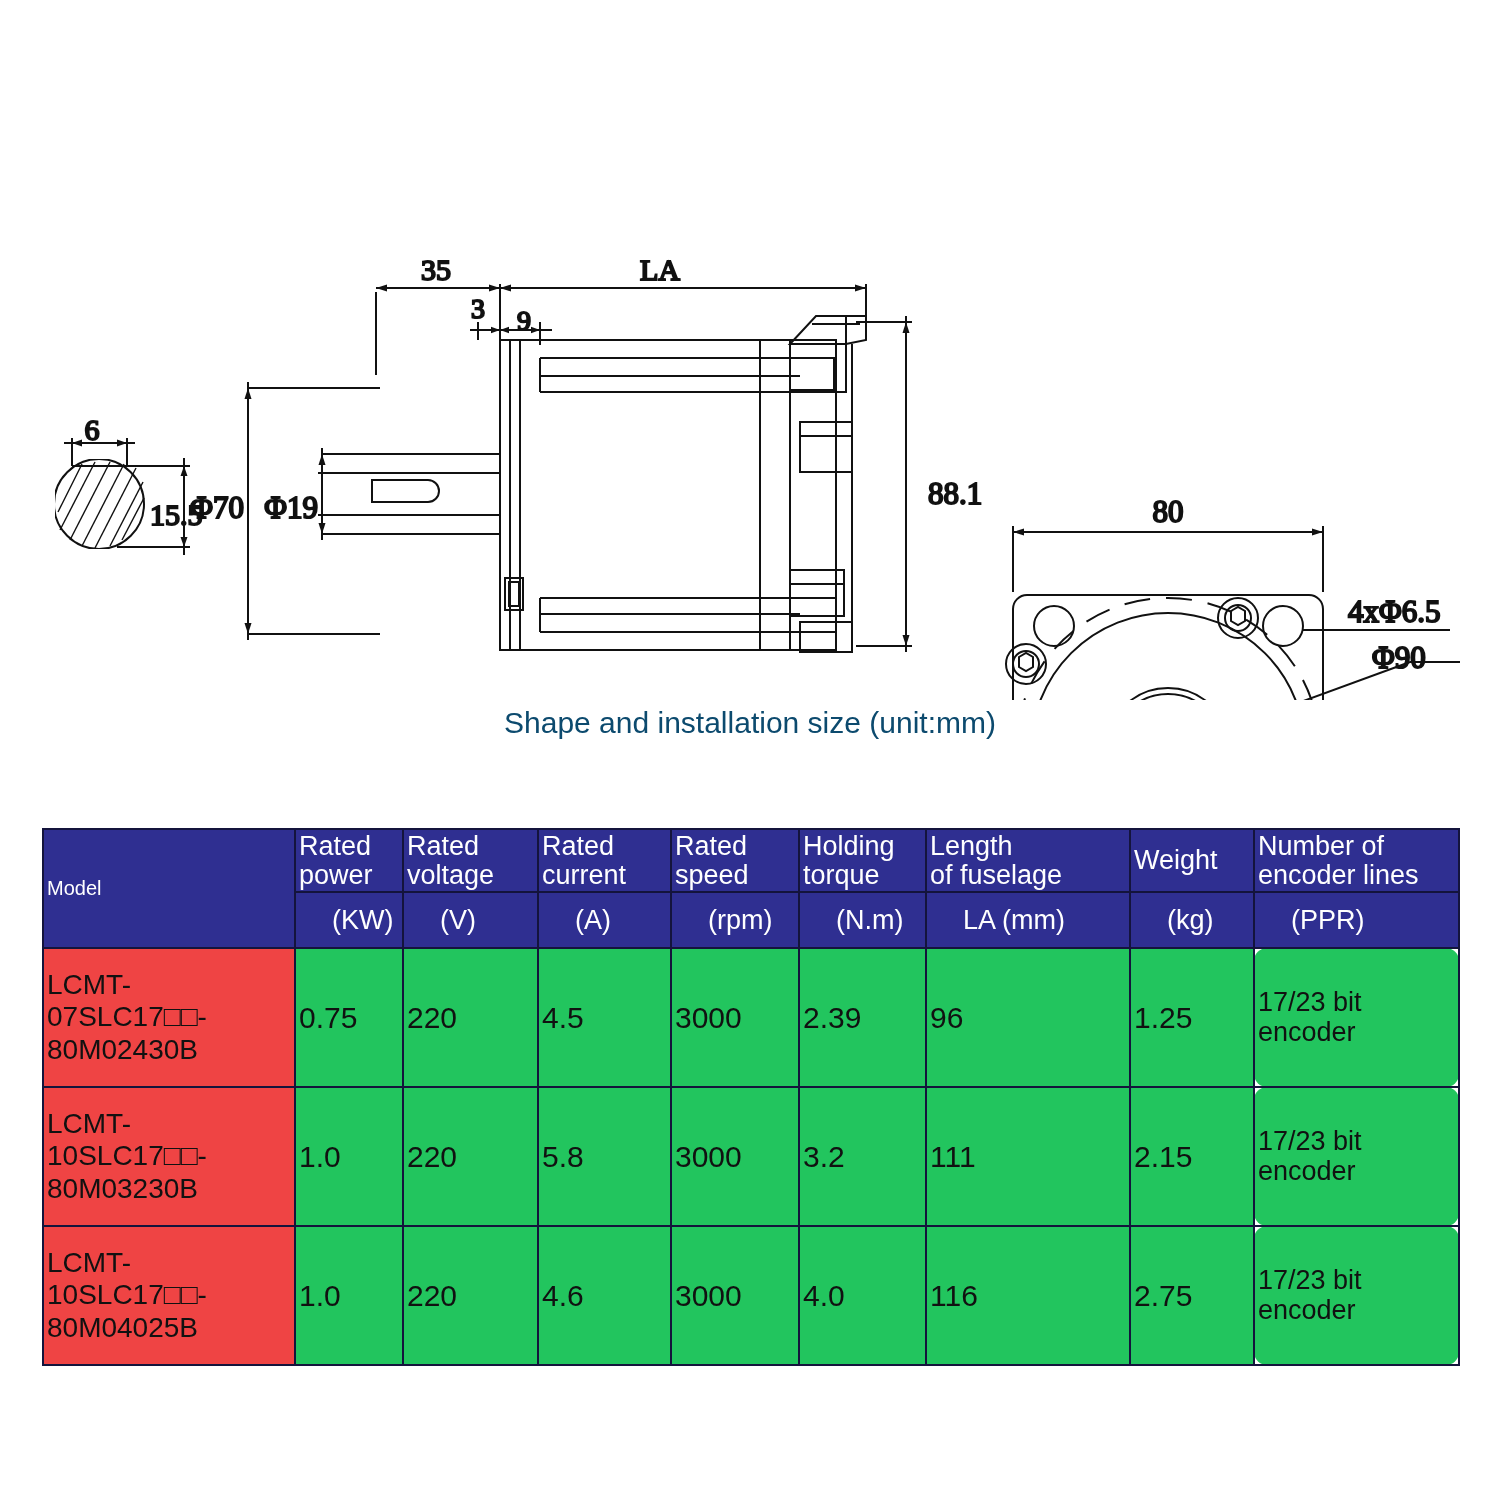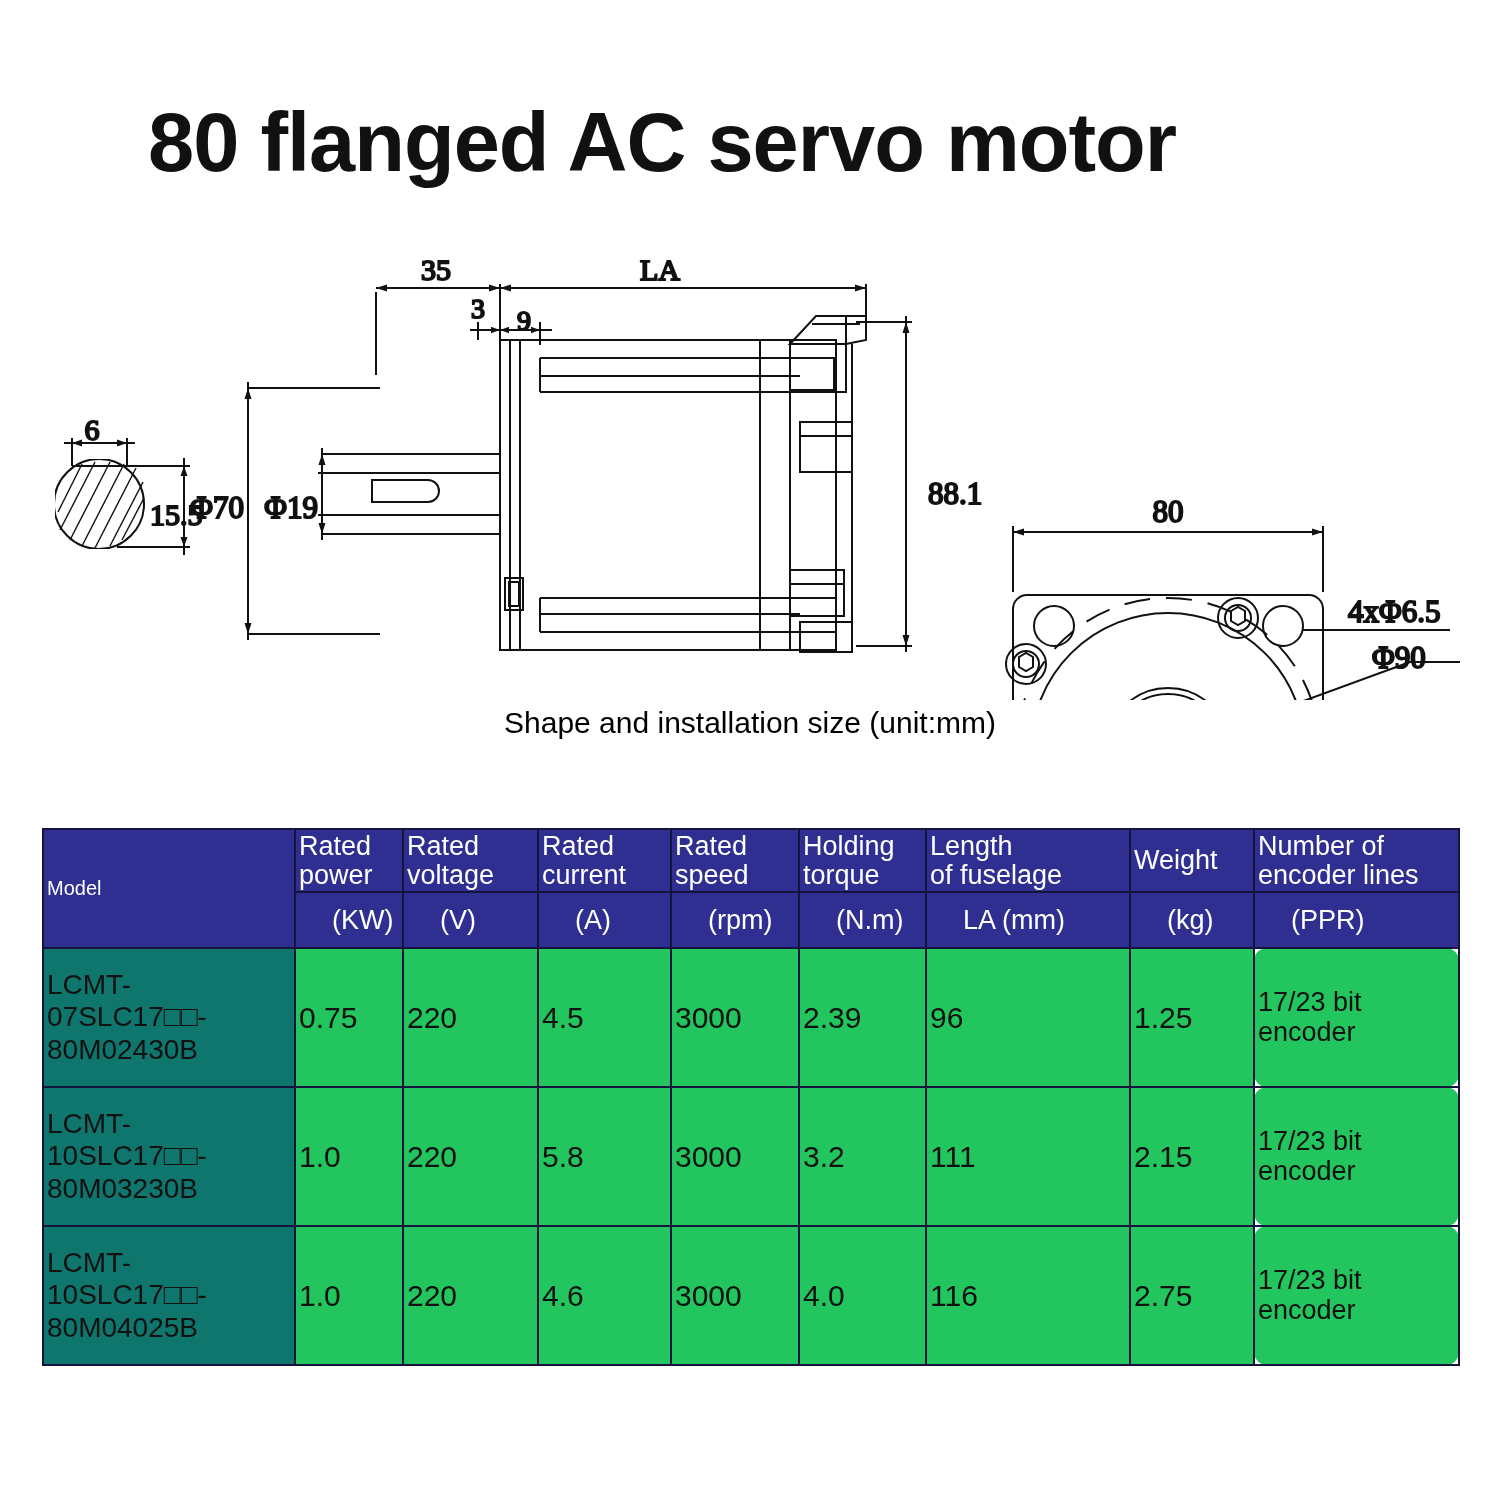--- a/index.html
+++ b/index.html
@@ -17,21 +17,21 @@
     font-weight:bold;font-size:83px;letter-spacing:-1px;
     color:#111;white-space:nowrap;
   }
 
   
   .drawing{position:absolute;left:0;top:240px;width:1500px;height:460px;}
   .drawing svg{display:block;}
 
   .caption{
     position:absolute;left:0;top:706px;width:1500px;text-align:center;
-    font-size:30px;color:#000000;
+    font-size:30px;color:#0c4a6e;
     font-family:"Liberation Sans",sans-serif;
   }
 
   
   .tbl-wrap{position:absolute;left:42px;top:828px;width:1416px;}
   table.spec{
     border-collapse:collapse;width:1416px;table-layout:fixed;
     font-family:"Liberation Sans",sans-serif;
   }
   table.spec th,table.spec td{
@@ -42,31 +42,30 @@
   thead th{
     background:#2f2f91;color:#ffffff;font-weight:normal;
     font-size:27px;line-height:1.06;
   }
   thead th.unit{font-size:27px;height:50px;padding-left:36px;}
   thead th.model-cell{font-size:20px;}
   tbody td{
     background:#22c55e;font-size:30px;color:#111;height:133px;
   }
   tbody td.model{
-    background:#0f766e;font-size:28px;line-height:1.16;
+    background:#ef4444;font-size:28px;line-height:1.16;
   }
   tbody td.enc{font-size:27px;line-height:1.1;border-radius:13px;}
   .nowrap{white-space:nowrap;}
 </style>
 </head>
 <body>
 
 <div id="page">
 
-  <div class="title">80 flanged AC servo motor</div>
 
   <div class="drawing">
     <svg width="1500" height="460" viewBox="0 0 1500 460">
       <g fill="none" stroke="#111" stroke-width="2" stroke-linecap="butt">
 
         <g>
 
           <clipPath id="cutflat">
               <rect x="55" y="219" width="90" height="90"></rect>
             </clipPath>

